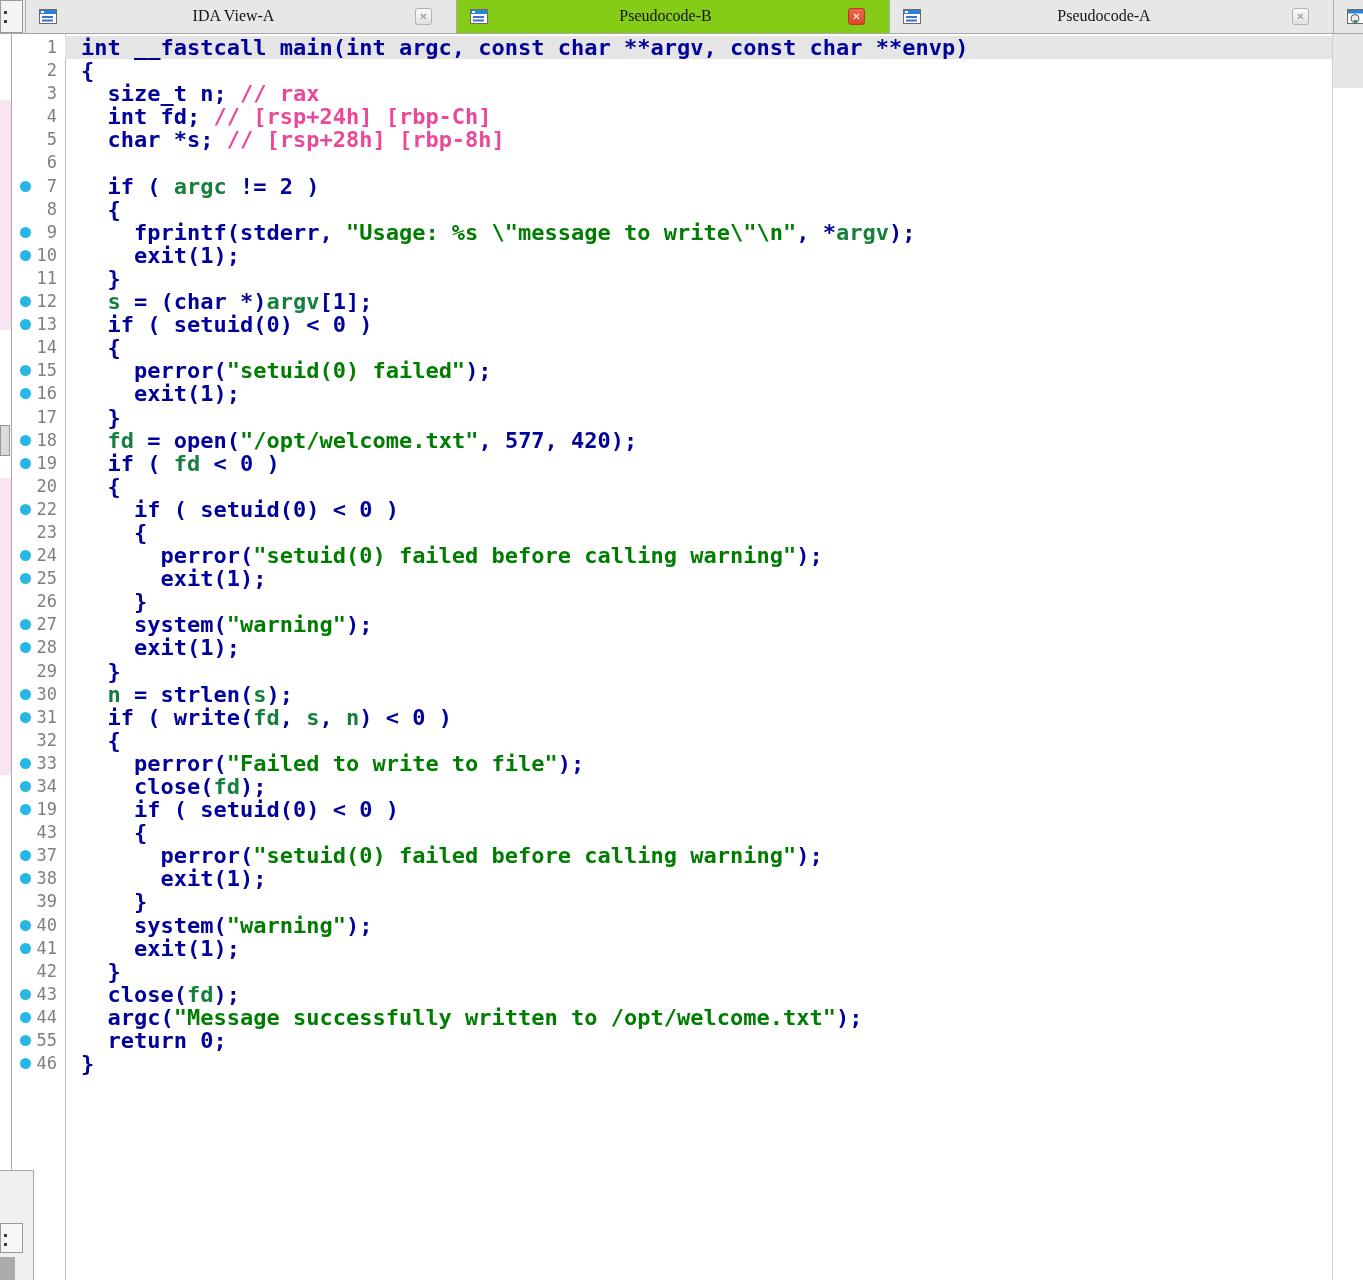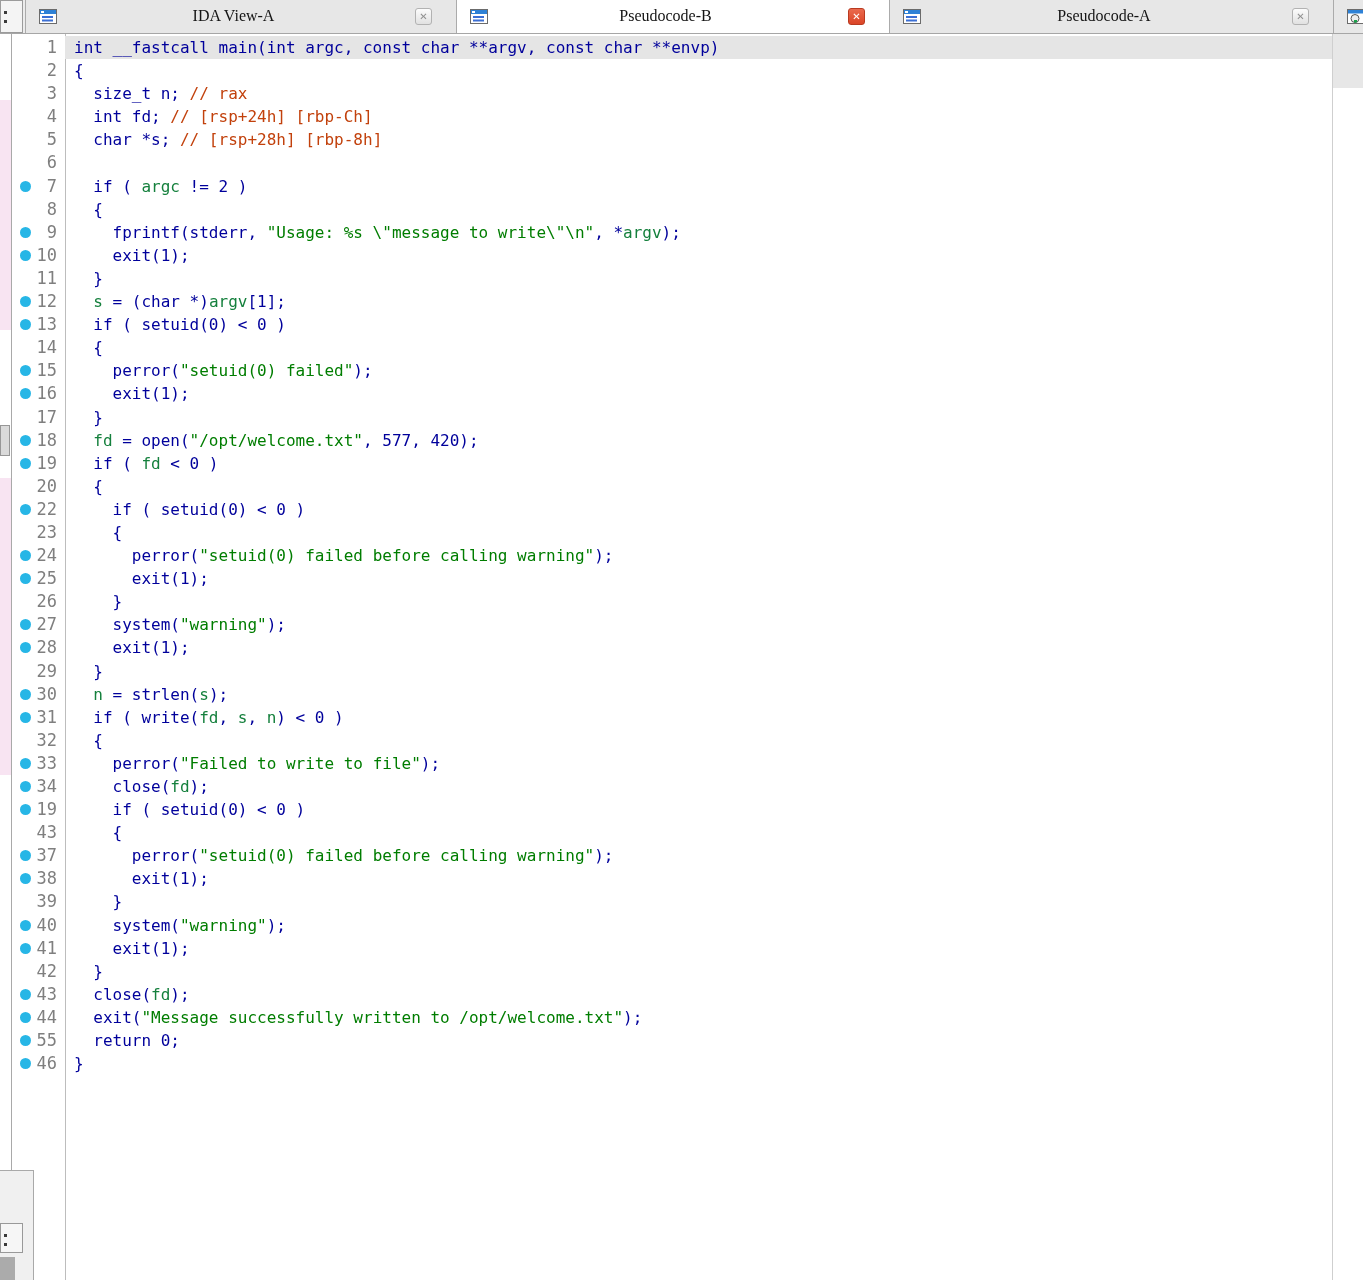--- a/index.html
+++ b/index.html
@@ -10,21 +10,21 @@
   #tabbar{position:absolute;left:0;top:0;width:1363px;height:33px;background:#ECECEC;
           border-bottom:1px solid #A6A6A6;box-sizing:content-box;}
   #grip-top{position:absolute;left:0;top:0;width:23px;height:33px;background:#F4F4F4;
             border:1px solid #9B9B9B;box-sizing:border-box;}
   .grip-dots{position:absolute;left:3px;top:10px;width:3px;height:3px;background:#3A3A3A;
              box-shadow:0 9px 0 #3A3A3A;}
   #tabs{position:absolute;left:25px;top:0;right:0;height:33px;display:flex;overflow:hidden;}
   .tab{position:relative;height:42px;box-sizing:border-box;border-right:1px solid #ABABAB;
        background:#E7E7E7;flex:none;}
   .tab.first{border-left:1px solid #ABABAB;}
-  .tab.active{background:#ffffff;}
+  .tab.active{background:#84cc16;}
   .tab-icon{position:absolute;left:13px;top:9px;}
   .tab-label{position:absolute;left:30px;right:45px;top:7px;text-align:center;
              font-family:"Liberation Serif","DejaVu Serif",serif;font-size:16px;color:#141414;
              white-space:nowrap;overflow:hidden;}
   .tab-close{position:absolute;right:24px;top:8px;width:17px;height:17px;box-sizing:border-box;
              border-radius:3px;text-align:center;font-size:10px;line-height:15px;
              font-family:"DejaVu Sans",sans-serif;}
   .tab-close.gray{background:linear-gradient(#FCFCFC,#E1E1E1);border:1px solid #B2B2B2;color:#8F8F8F;}
   .tab-close.red{background:linear-gradient(#EA6A4E,#DB4527);border:1px solid #B93A20;color:#FFFFFF;}
   #tab-partial{position:relative;flex:1;min-width:20px;background:#E7E7E7;overflow:hidden;}
@@ -49,27 +49,27 @@
            border:1px solid #999999;box-sizing:border-box;}
   #bl-dark{position:absolute;left:0;top:1223px;width:15px;height:23px;background:#ABABAB;}
 
   
   #code{position:absolute;left:12px;top:2px;width:1320px;}
   .row{display:flex;height:23.1px;}
   .ln{width:53px;flex:none;position:relative;}
   .bp{position:absolute;left:8px;top:6px;width:11px;height:11px;border-radius:50%;background:#27B6E6;}
   .num{position:absolute;right:8px;top:0;font-family:"DejaVu Sans Mono",monospace;font-size:17px;
        line-height:23.1px;font-weight:400;color:#7F7F7F;}
-  .cl{flex:1;padding-left:9px;white-space:pre;font-family:"DejaVu Sans Mono",monospace;
-      font-size:16px;line-height:23.1px;font-weight:400;color:#00009B;}
+  .cl{flex:1;padding-left:16px;white-space:pre;font-family:"DejaVu Sans Mono",monospace;
+      font-size:22px;line-height:23.1px;font-weight:700;color:#00009B;}
   .row.hl .cl{background:#E5E5E5;}
   .tok-d{color:#00009B;}
   .tok-v{color:#15803d;}
   .tok-s{color:#007D00;}
-  .tok-c{color:#c2410c;}
+  .tok-c{color:#ec4899;}
 </style>
 </head>
 <body>
 
 <div id="screen">
 
   <div id="tabbar">
     <div id="grip-top">
         <div class="grip-dots"></div>
       </div>
@@ -423,21 +423,21 @@
             <span class="bp"></span>
             <span class="num">43</span>
           </div>
           <div class="cl"><span class="tok-d">  close(</span><span class="tok-v">fd</span><span class="tok-d">);</span></div>
         </div>
         <div class="row">
           <div class="ln">
             <span class="bp"></span>
             <span class="num">44</span>
           </div>
-          <div class="cl"><span class="tok-d">  exit(</span><span class="tok-s">"Message successfully written to /opt/welcome.txt"</span><span class="tok-d">);</span></div>
+          <div class="cl"><span class="tok-d">  argc(</span><span class="tok-s">"Message successfully written to /opt/welcome.txt"</span><span class="tok-d">);</span></div>
         </div>
         <div class="row">
           <div class="ln">
             <span class="bp"></span>
             <span class="num">55</span>
           </div>
           <div class="cl"><span class="tok-d">  return 0;</span></div>
         </div>
         <div class="row">
           <div class="ln">

